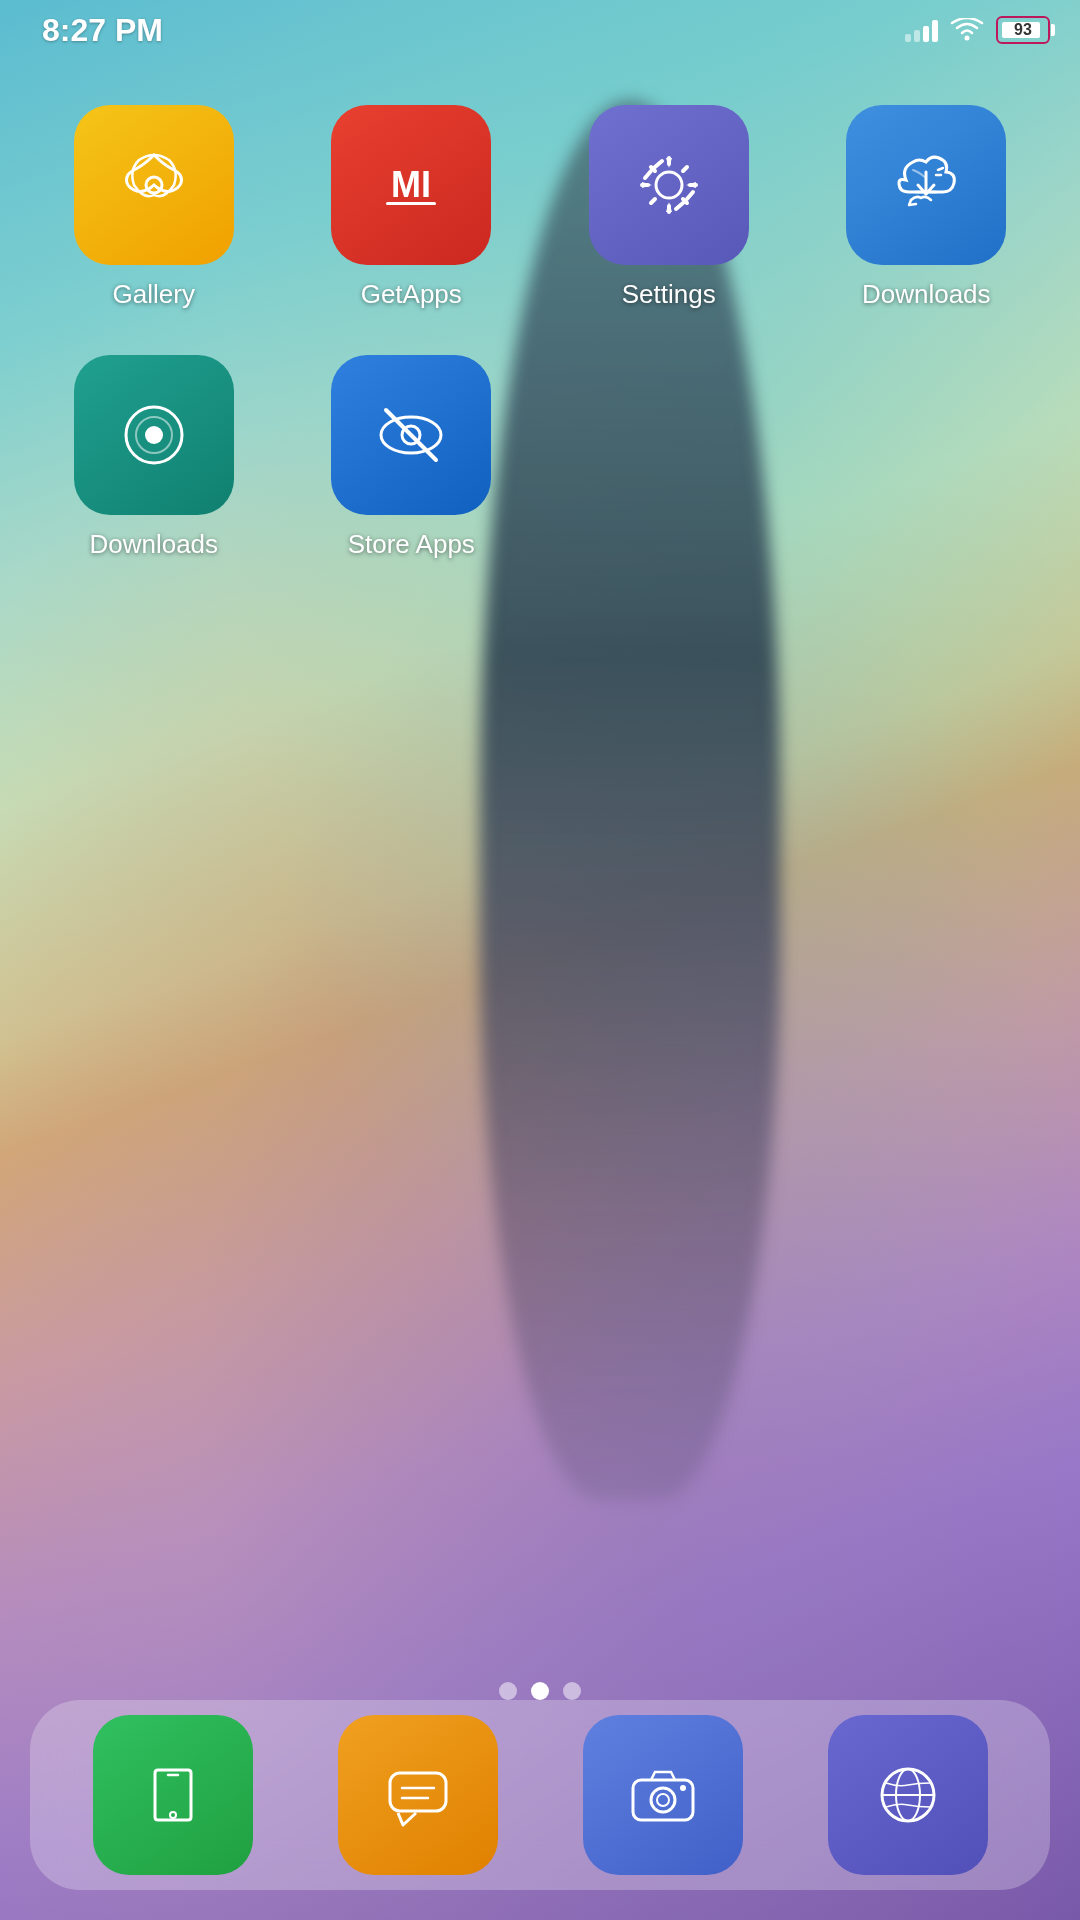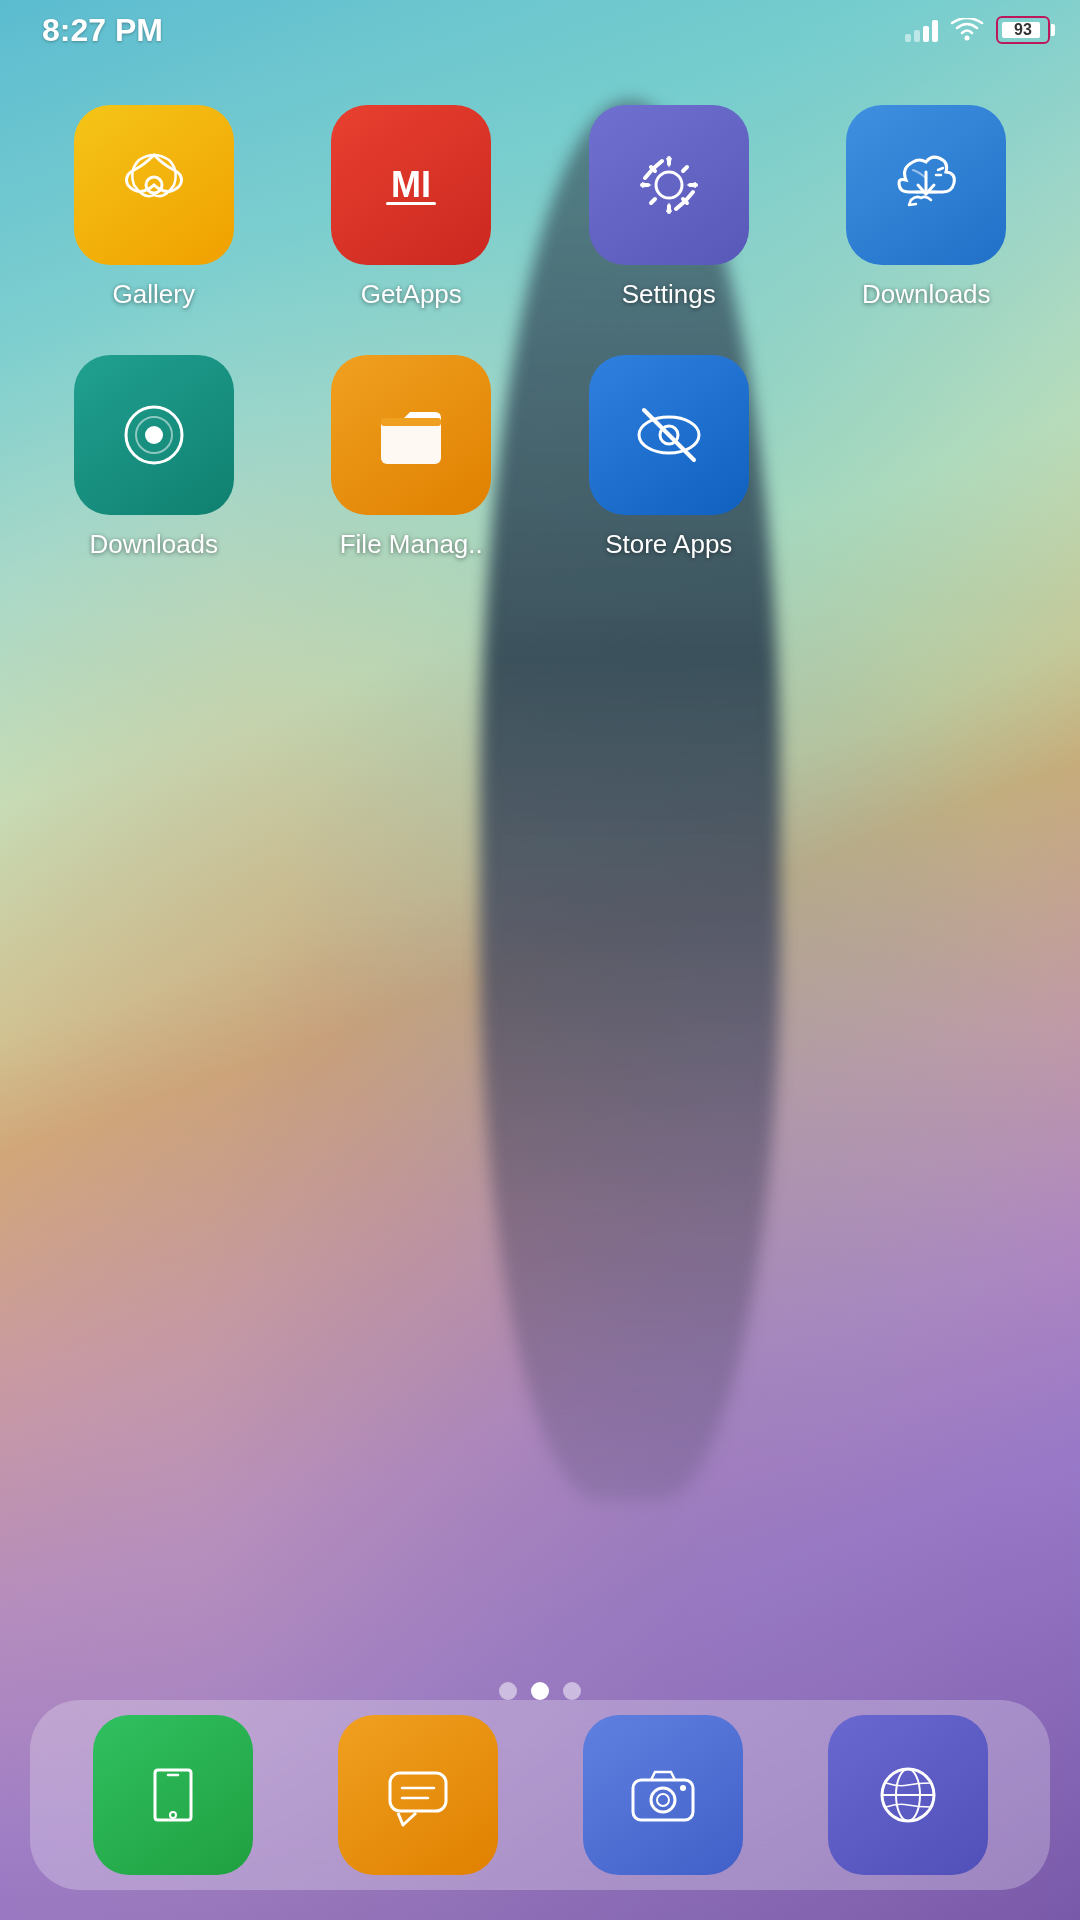--- a/index.html
+++ b/index.html
@@ -367,30 +367,20 @@
     <div class="app-icon icon-recorder">
       <svg class="icon-svg" viewBox="0 0 90 90" fill="none">
         <circle cx="45" cy="45" r="28" stroke="white" stroke-width="3" fill="none"></circle>
         <circle cx="45" cy="45" r="18" stroke="white" stroke-width="2" fill="none" opacity="0.5"></circle>
         <circle cx="45" cy="45" r="9" fill="white"></circle>
       </svg>
     </div>
     <span class="app-label">Downloads</span>
   </div>
 
-  <div class="app-item">
-    <div class="app-icon icon-filemanager">
-      <svg class="icon-svg" viewBox="0 0 90 90">
-        <rect x="15" y="28" width="60" height="46" rx="6" fill="white" opacity="0.95"></rect>
-        <path d="M15 34 Q15 28 21 28 L38 28 L44 22 L69 22 Q75 22 75 28 L75 34Z" fill="white"></path>
-        <rect x="15" y="28" width="60" height="8" fill="#f0a020" rx="3"></rect>
-      </svg>
-    </div>
-    <span class="app-label">File Manag..</span>
-  </div>
 
   <div class="app-item">
     <div class="app-icon icon-hideapps">
       <svg class="icon-svg" viewBox="0 0 90 90" fill="none">
         <ellipse cx="45" cy="45" rx="30" ry="18" stroke="white" stroke-width="3"></ellipse>
         <circle cx="45" cy="45" r="9" stroke="white" stroke-width="3"></circle>
         <line x1="20" y1="20" x2="70" y2="70" stroke="white" stroke-width="4" stroke-linecap="round"></line>
       </svg>
     </div>
     <span class="app-label">Store Apps</span>

